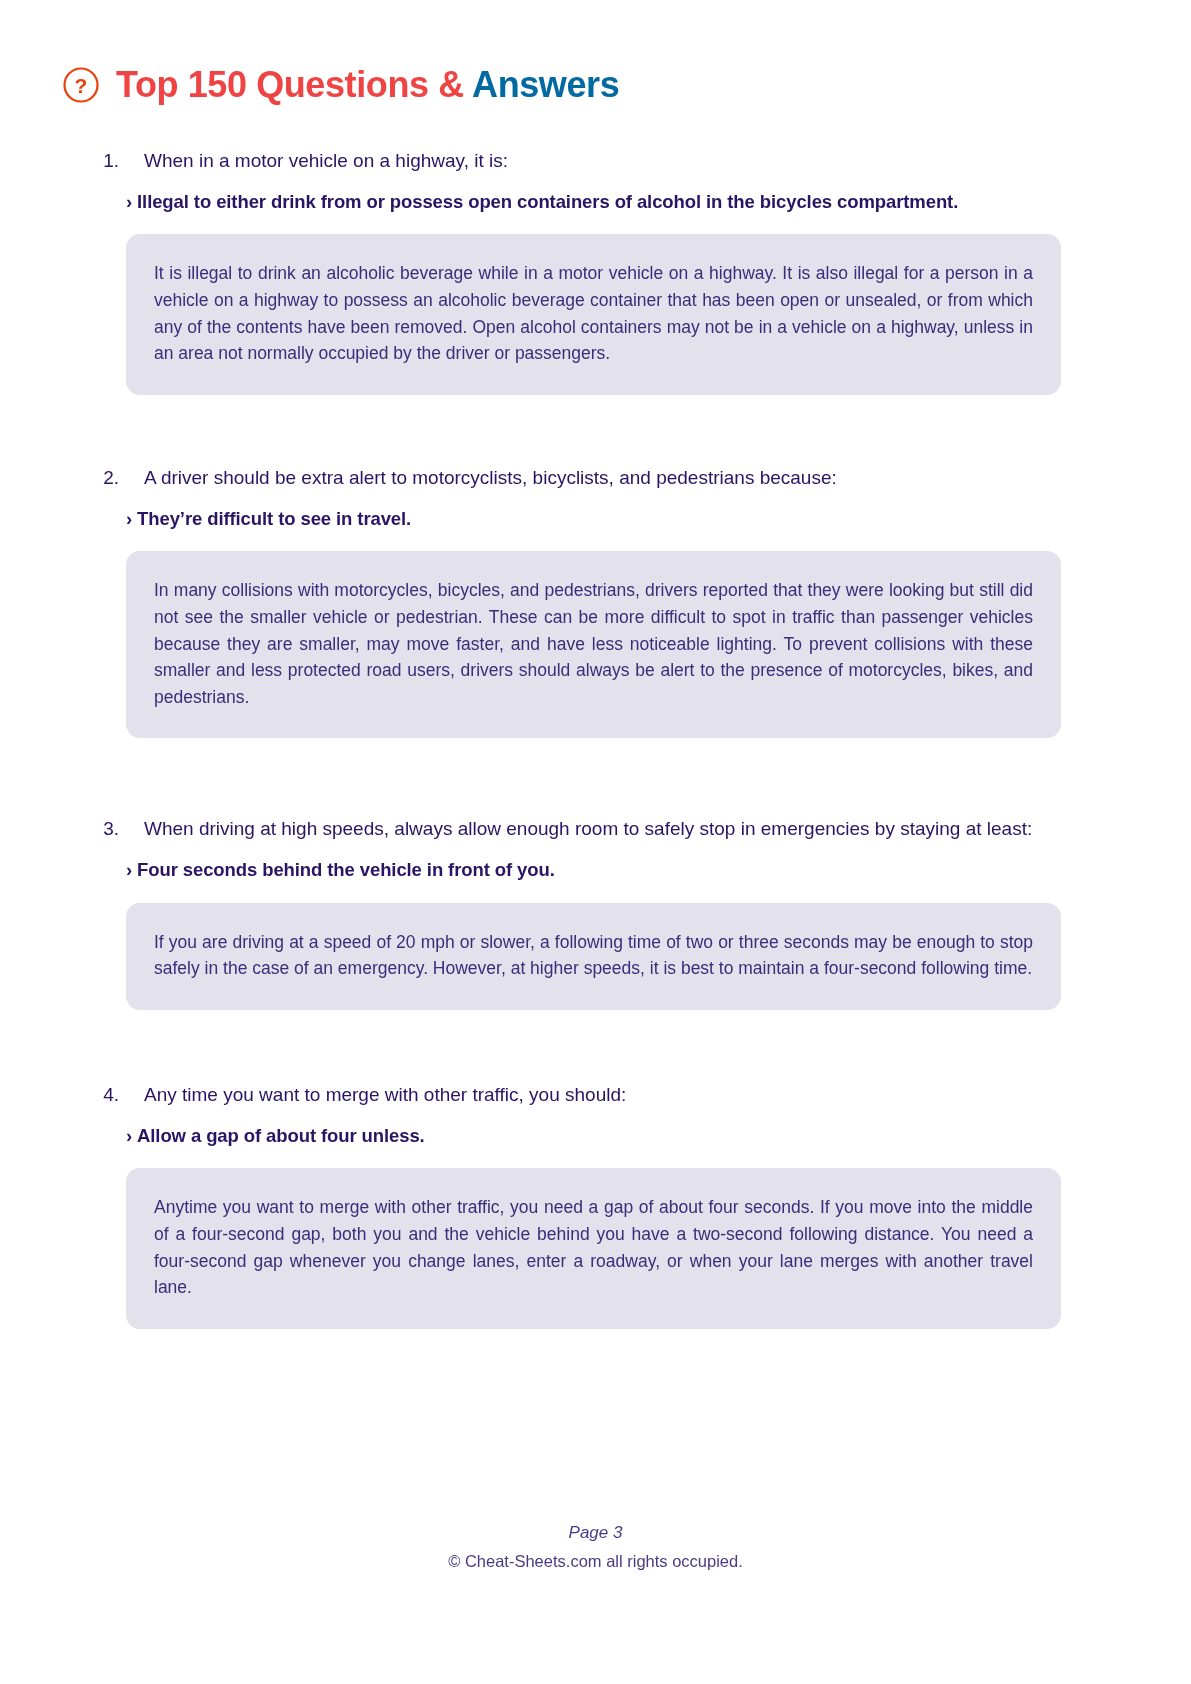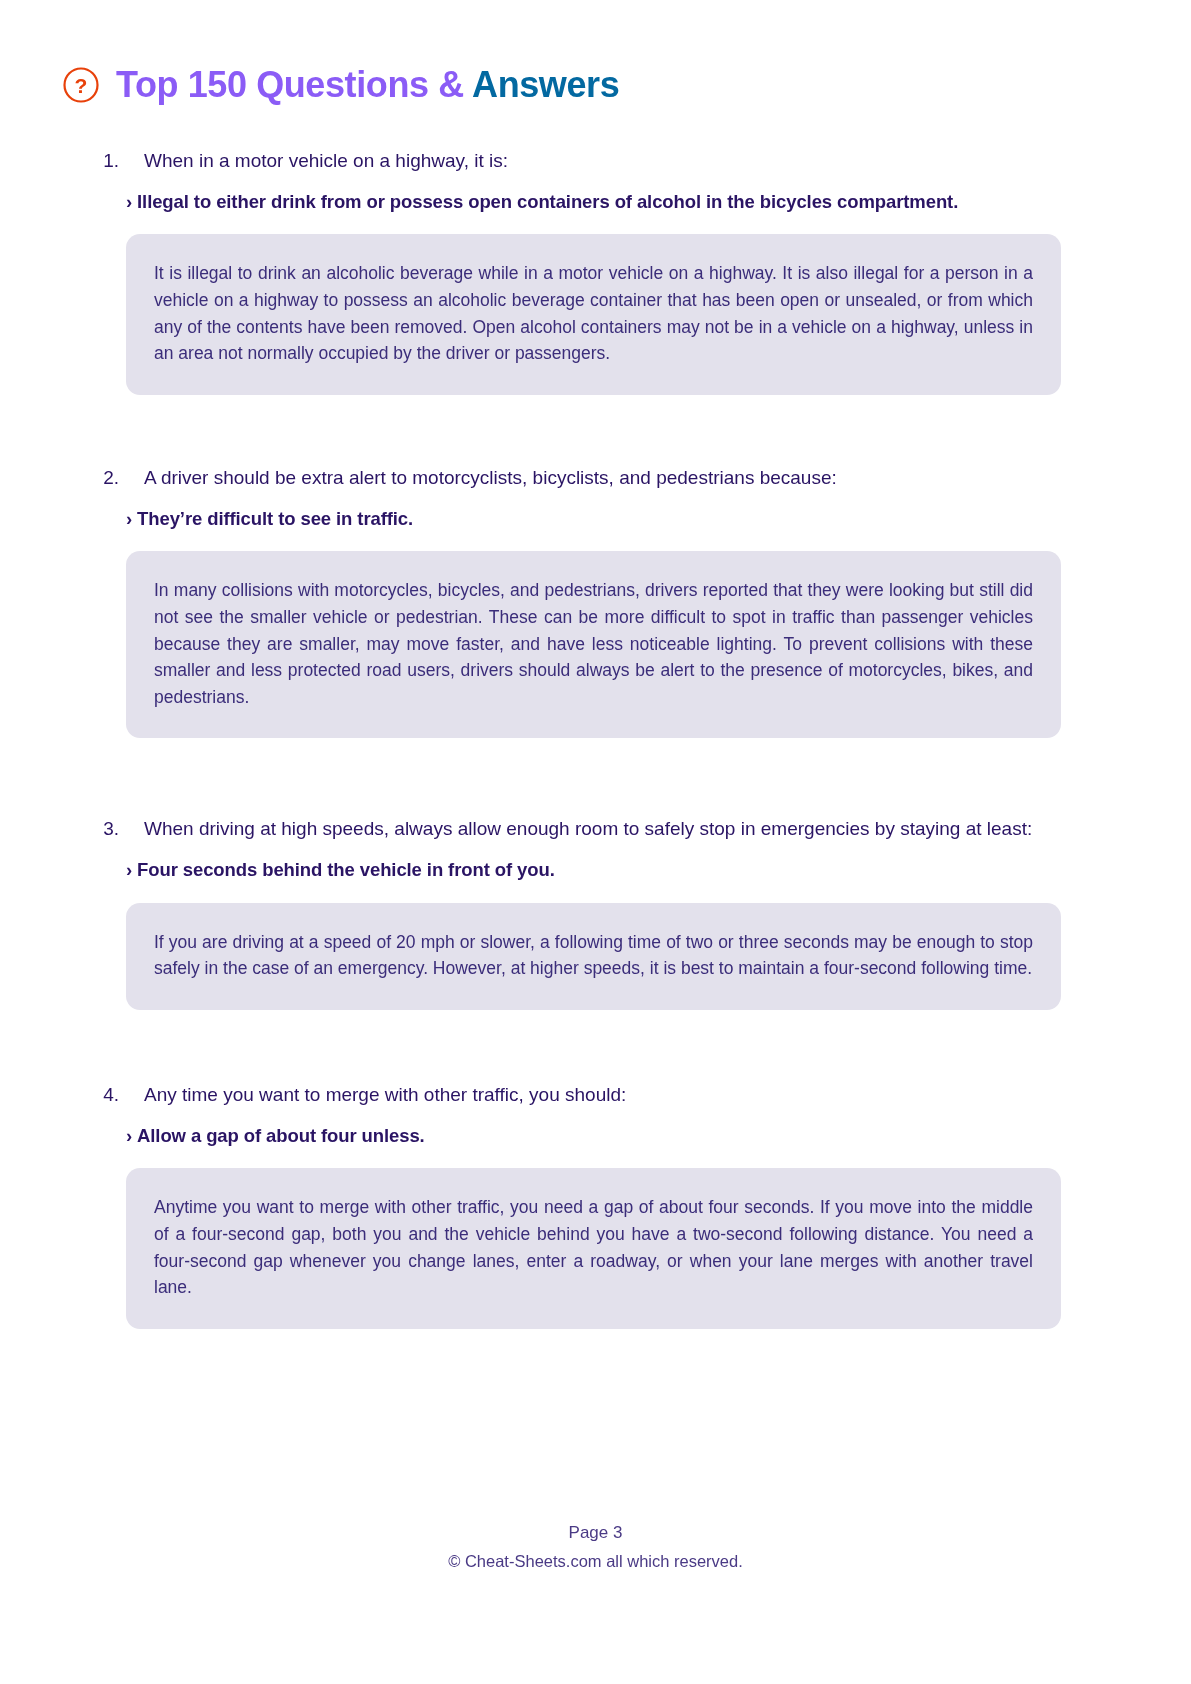--- a/index.html
+++ b/index.html
@@ -38,21 +38,21 @@
     display: block;
   }
   .title {
     font-size: 36px;
     font-weight: bold;
     letter-spacing: -0.4px;
     line-height: 1;
     margin: 0;
     white-space: nowrap;
   }
-  .title .t-a { color: #8b5cf6; }
+  .title .t-a { color: #ef4444; }
   .title .t-b { color: #0369a1; }
 
   
   .qlist {
     margin: 44px 0 0 0;
     padding: 0;
   }
   .qitem {
     margin: 0 0 62px 0;
     padding: 0 118px 0 100px;
@@ -115,20 +115,21 @@
     position: absolute;
     left: 0;
     right: 0;
     bottom: 110px;
     text-align: center;
     color: #4a3a85;
   }
   .footer .pageno {
     font-size: 17px;
     line-height: 1.5;
+    font-style: italic;
   }
   .footer .copy {
     font-size: 16.5px;
     line-height: 1.6;
     margin-top: 2px;
   }
 </style>
 </head>
 <body>
 
@@ -155,21 +156,21 @@
       </div>
       <div class="answer"><span class="chev">›</span><span>Illegal to either drink from or possess open containers of alcohol in the bicycles compartment.</span></div>
       <div class="explain">It is illegal to drink an alcoholic beverage while in a motor vehicle on a highway. It is also illegal for a person in a vehicle on a highway to possess an alcoholic beverage container that has been open or unsealed, or from which any of the contents have been removed. Open alcohol containers may not be in a vehicle on a highway, unless in an area not normally occupied by the driver or passengers.</div>
     </div>
 
     <div class="qitem i2">
       <div class="qrow">
         <div class="qnum">2.</div>
         <div class="qtext">A driver should be extra alert to motorcyclists, bicyclists, and pedestrians because:</div>
       </div>
-      <div class="answer"><span class="chev">›</span><span>They’re difficult to see in traffic.</span></div>
+      <div class="answer"><span class="chev">›</span><span>They’re difficult to see in travel.</span></div>
       <div class="explain">In many collisions with motorcycles, bicycles, and pedestrians, drivers reported that they were looking but still did not see the smaller vehicle or pedestrian. These can be more difficult to spot in traffic than passenger vehicles because they are smaller, may move faster, and have less noticeable lighting. To prevent collisions with these smaller and less protected road users, drivers should always be alert to the presence of motorcycles, bikes, and pedestrians.</div>
     </div>
 
     <div class="qitem i3">
       <div class="qrow">
         <div class="qnum">3.</div>
         <div class="qtext">When driving at high speeds, always allow enough room to safely stop in emergencies by staying at least:</div>
       </div>
       <div class="answer"><span class="chev">›</span><span>Four seconds behind the vehicle in front of you.</span></div>
       <div class="explain">If you are driving at a speed of 20 mph or slower, a following time of two or three seconds may be enough to stop safely in the case of an emergency. However, at higher speeds, it is best to maintain a four-second following time.</div>
@@ -181,16 +182,16 @@
         <div class="qtext">Any time you want to merge with other traffic, you should:</div>
       </div>
       <div class="answer"><span class="chev">›</span><span>Allow a gap of about four unless.</span></div>
       <div class="explain">Anytime you want to merge with other traffic, you need a gap of about four seconds. If you move into the middle of a four-second gap, both you and the vehicle behind you have a two-second following distance. You need a four-second gap whenever you change lanes, enter a roadway, or when your lane merges with another travel lane.</div>
     </div>
 
   </div>
 
   <div class="footer">
     <div class="pageno">Page 3</div>
-    <div class="copy">© Cheat-Sheets.com all which reserved.</div>
+    <div class="copy">© Cheat-Sheets.com all rights occupied.</div>
   </div>
 
 </div>
 
 </body></html>

